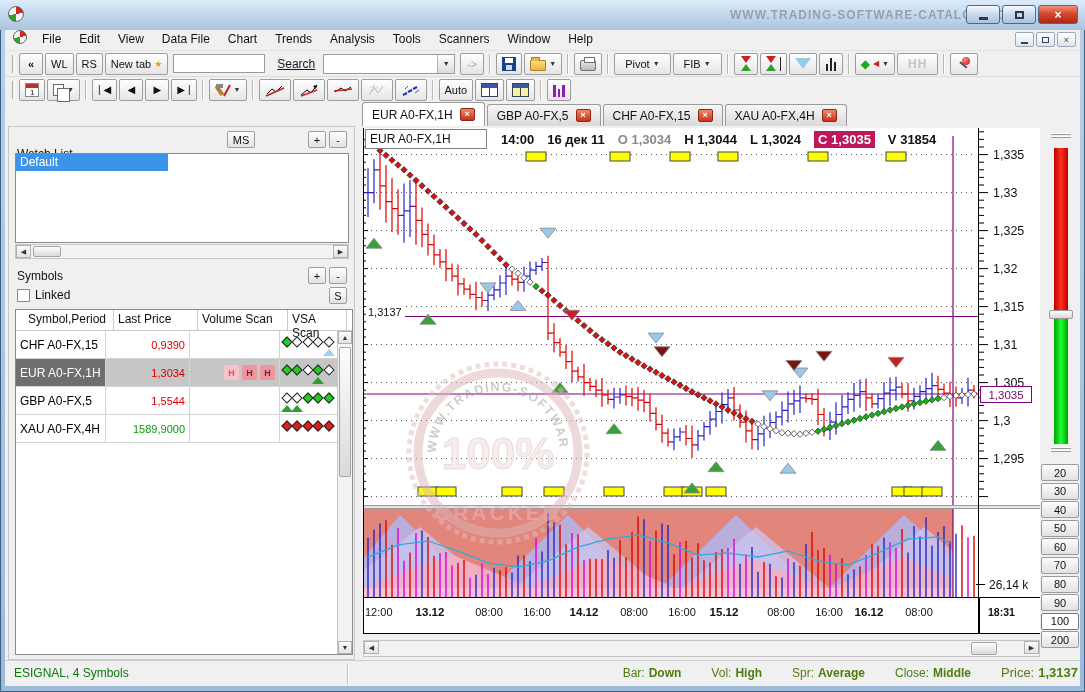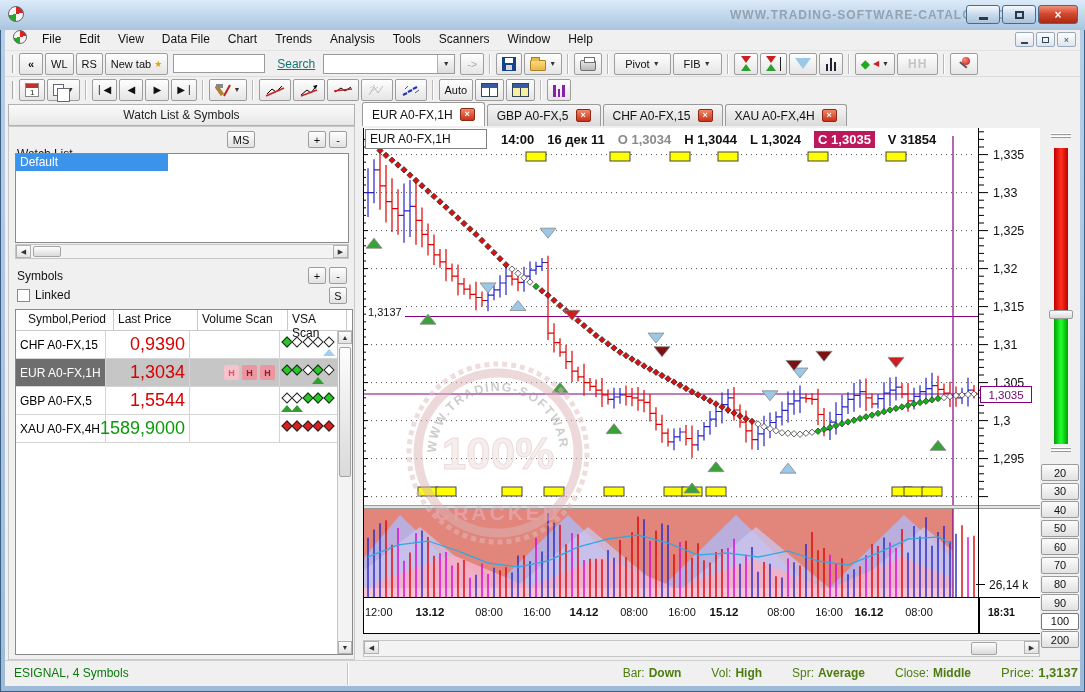--- a/index.html
+++ b/index.html
@@ -30,21 +30,21 @@
 .toolbar{position:absolute;left:0;width:100%;height:26px;background:#f0f0f0;display:flex;align-items:center;padding-left:4px;}
 #tb1{top:20px;border-top:1px solid #e2e2e2;}
 #tb2{top:46px;border-top:1px solid #dcdcdc;}
 .grip{width:3px;height:18px;border-left:1px solid #aaa;border-right:1px solid #fff;margin:0 3px 0 3px;}
 .tsep{width:0;height:20px;border-left:1px solid #b8b8b8;border-right:1px solid #fff;margin:0 4px;}
 .tbtn{display:inline-flex;align-items:center;justify-content:center;height:22px;min-width:24px;margin:0 1px;border:1px solid #9d9d9d;background:linear-gradient(#fefefe,#e5e5e5);border-radius:2px;font-size:11px;color:#111;padding:0 5px;gap:3px;}
 .tbtn.wide{padding:0 10px;}
 .tbtn.dis{color:#aaa;}
 .caret{font-size:7px;color:#333;}
 .tinput{width:92px;height:19px;border:1px solid #9a9a9a;background:#fff;margin:0 4px;}
-.link{font-size:12px;color:#0f766e;text-decoration:underline;margin:0 8px;}
+.link{font-size:12px;color:#0f172a;text-decoration:underline;margin:0 8px;}
 .combo{width:132px;height:20px;border:1px solid #9a9a9a;background:#fff;display:flex;align-items:center;margin-right:4px;}
 .combo .dd{margin-left:auto;width:17px;height:100%;background:linear-gradient(#fefefe,#dcdcdc);border-left:1px solid #b0b0b0;display:flex;align-items:center;justify-content:center;font-size:7px;color:#333;}
 .floppy{width:14px;height:14px;background:#16418c;position:relative;}
 .floppy:before{content:"";position:absolute;left:3px;top:1px;width:8px;height:5px;background:#fff;}
 .floppy:after{content:"";position:absolute;left:4px;bottom:1px;width:6px;height:5px;background:#d8d8d8;}
 .folder{width:16px;height:11px;background:linear-gradient(#ffd978,#e8b84a);border:1px solid #a8822a;border-radius:1px;position:relative;margin-top:3px;}
 .folder:before{content:"";position:absolute;top:-4px;left:0px;width:7px;height:3px;background:#e8b84a;border:1px solid #a8822a;border-bottom:none;}
 .printer{width:16px;height:11px;background:linear-gradient(#e8e8e8,#b8b8b8);border:1px solid #707070;border-radius:2px;position:relative;margin-top:4px;}
 .printer:before{content:"";position:absolute;left:3px;top:-4px;width:9px;height:4px;background:#fff;border:1px solid #707070;}
 .cal{width:14px;height:14px;background:#fff;border:1px solid #888;position:relative;}
@@ -90,21 +90,21 @@
 .wl-item{height:17px;background:#3c94ea;color:#fff;font-size:12px;padding:1px 4px;width:152px;}
 .hscroll{position:absolute;height:15px;background:#f3f3f3;border:1px solid #c6c6c6;}
 .sb-btn{position:absolute;width:15px;height:13px;background:linear-gradient(#fdfdfd,#e2e2e2);border:1px solid #b0b0b0;font-size:7px;display:flex;align-items:center;justify-content:center;color:#333;}
 .sb-thumb{position:absolute;background:linear-gradient(#fdfdfd,#dadada);border:1px solid #a4a4a4;border-radius:2px;}
 .chk{position:absolute;width:13px;height:13px;background:#fff;border:1px solid #8a8a8a;}
 .symtable{position:absolute;left:6px;top:182px;width:338px;height:346px;background:#fff;border:1px solid #8a8a8a;font-size:12px;}
 .throw{display:flex;border-bottom:1px solid #c9c9c9;}
 .thcell{padding:2px 4px;border-right:1px solid #c9c9c9;color:#111;height:20px;}
 .tdrow{display:flex;border-bottom:1px solid #d4d4d4;height:28px;}
 .tdcell{padding:0 4px;border-right:1px solid #d4d4d4;display:flex;align-items:center;}
-.tdcell.pr{justify-content:flex-end;font-size:18px;}
+.tdcell.pr{justify-content:flex-end;font-size:11px;}
 .hbadge{width:15px;height:15px;border-radius:2px;font-size:9px;font-weight:bold;display:flex;align-items:center;justify-content:center;margin-left:3px;}
 .vsa-item{position:relative;width:11px;height:22px;margin-right:2px;}
 .vsa-d{position:absolute;left:1px;top:4px;width:8px;height:8px;border:1px solid #222;transform:rotate(45deg);}
 .vsa-t{position:absolute;left:-1px;bottom:0;width:0;height:0;border-left:6px solid transparent;border-right:6px solid transparent;}
 .vscroll{position:absolute;right:0;top:21px;bottom:0;width:15px;background:#f3f3f3;border-left:1px solid #c6c6c6;}
 
 .chartarea{position:absolute;left:355px;top:96px;width:720px;height:534px;background:#f0f0f0;}
 .canvas{position:absolute;left:3px;top:2px;width:615px;height:377px;background:#fff;}
 .canvas svg{position:absolute;left:0;top:0;z-index:1;}
 .wmark{position:absolute;left:38px;top:222px;width:200px;height:210px;z-index:3;opacity:.5;pointer-events:none;}
@@ -350,21 +350,20 @@
       <div class="tbtn">
           <span class="barsic purple">
             <span style="height:12px;"></span>
             <span style="height:8px;"></span>
             <span style="height:12px;"></span>
           </span>
         </div>
     </div>
 
     <div class="tabrow">
-      <div class="panel-header">Watch List &amp; Symbols</div>
       <div id="tabs">
           <div class="tab active">
             <span>EUR A0-FX,1H</span>
             <span class="xbtn">×</span>
           </div>
           <div class="tab">
             <span>GBP A0-FX,5</span>
             <span class="xbtn">×</span>
           </div>
           <div class="tab">

